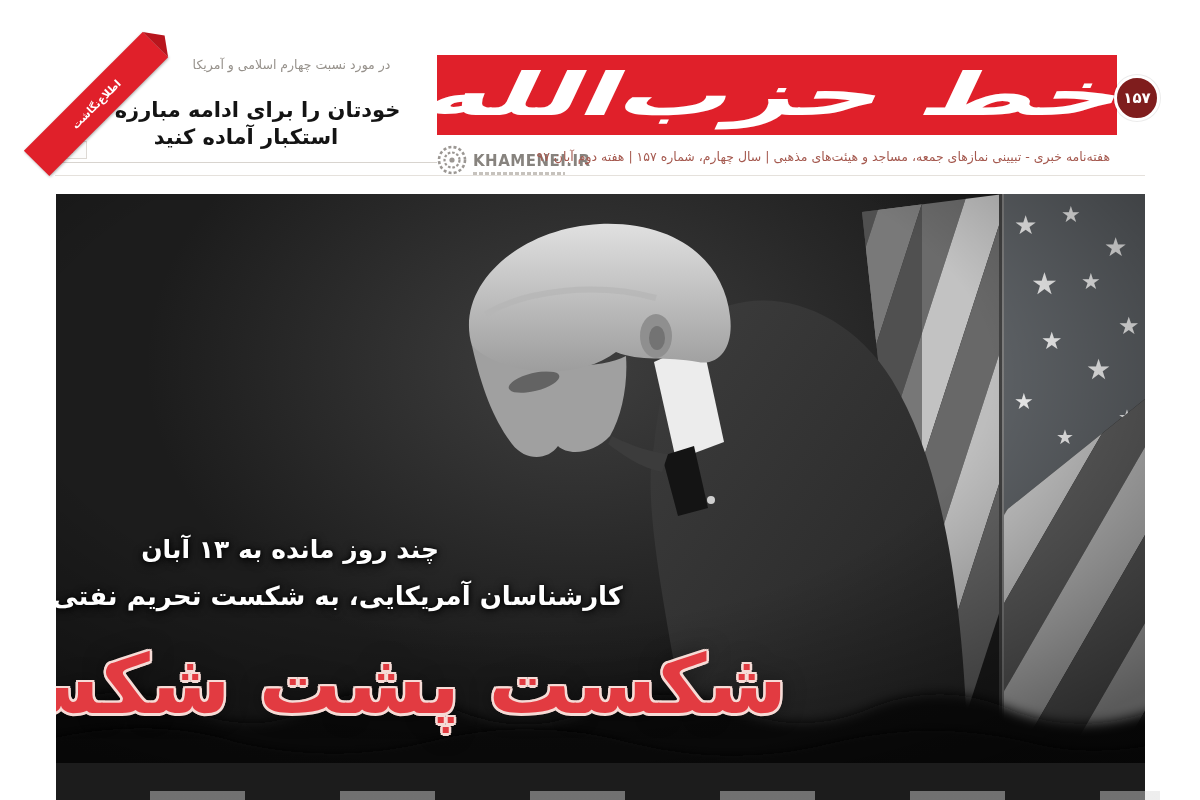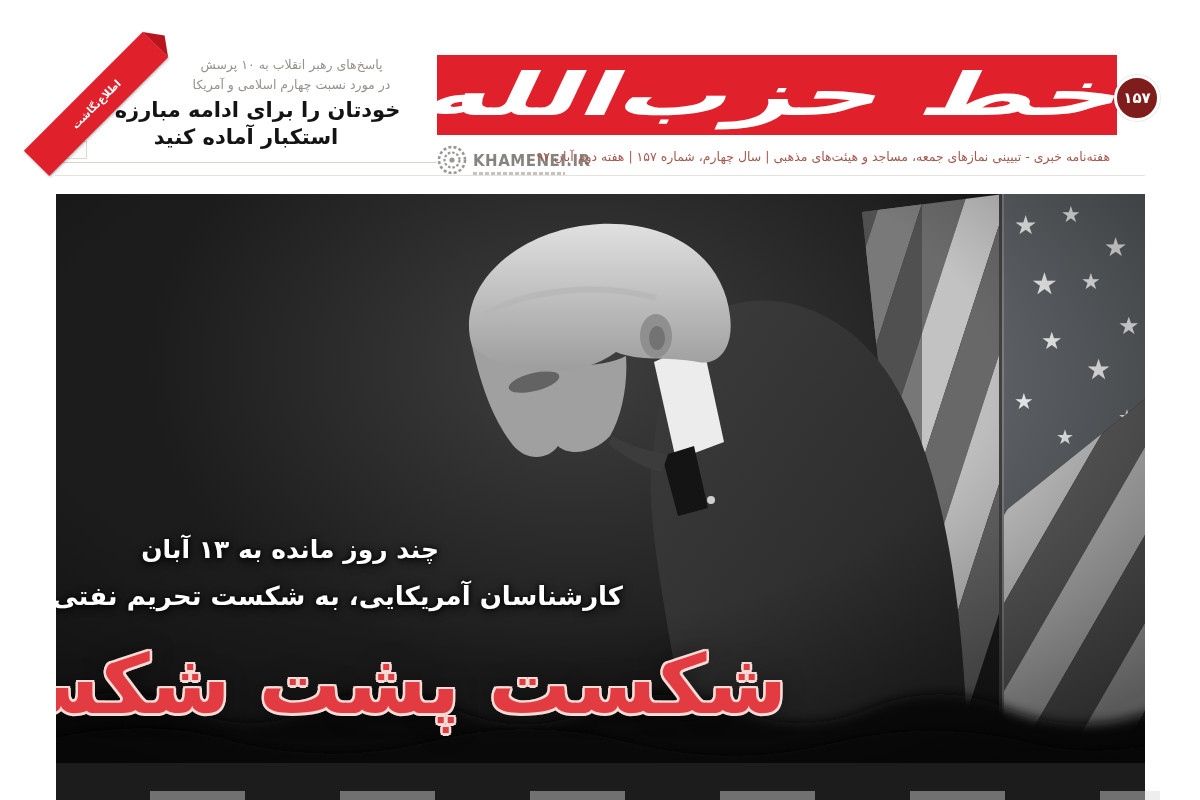--- a/index.html
+++ b/index.html
@@ -109,21 +109,20 @@
     background:repeating-linear-gradient(90deg,#d9d9d9 0 95px,rgba(0,0,0,0) 95px 190px);
   }
 </style>
 </head>
 <body>
 
 <div class="page">
 
   <div class="teaser">
     <div class="teaser-kicker">
-      <div>پاسخ‌های رهبر انقلاب به ۱۰ پرسش</div>
       <div>در مورد نسبت چهارم اسلامی و آمریکا</div>
     </div>
     <div class="teaser-headline">خودتان را برای ادامه مبارزه با استکبار آماده کنید</div>
     <div class="teaser-pagenum">۲</div>
   </div>
 
   <div class="ribbon">
     <div class="ribbon-band">
       <span class="ribbon-label">اطلاع‌نگاشت</span>
     </div>

